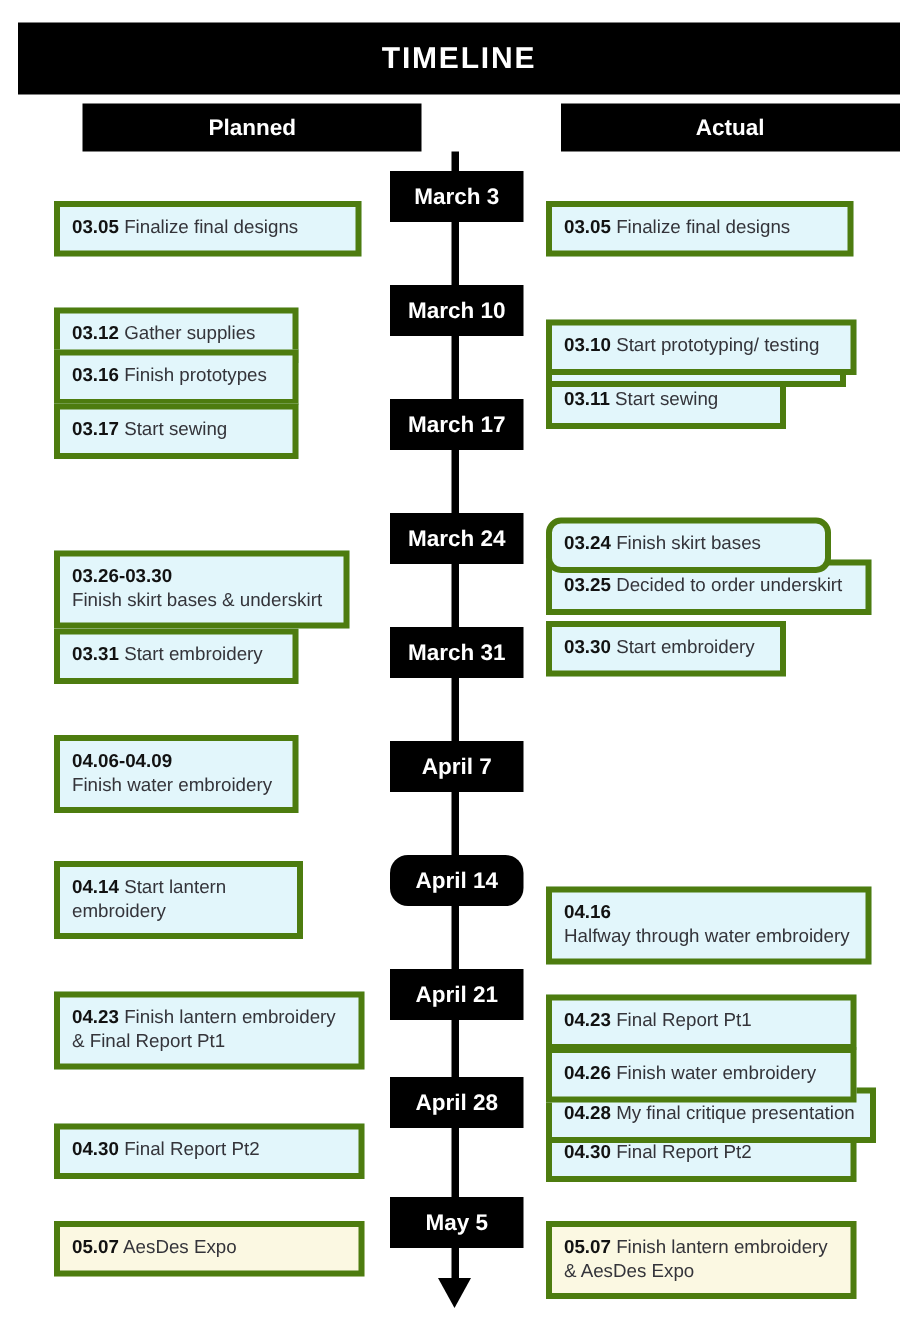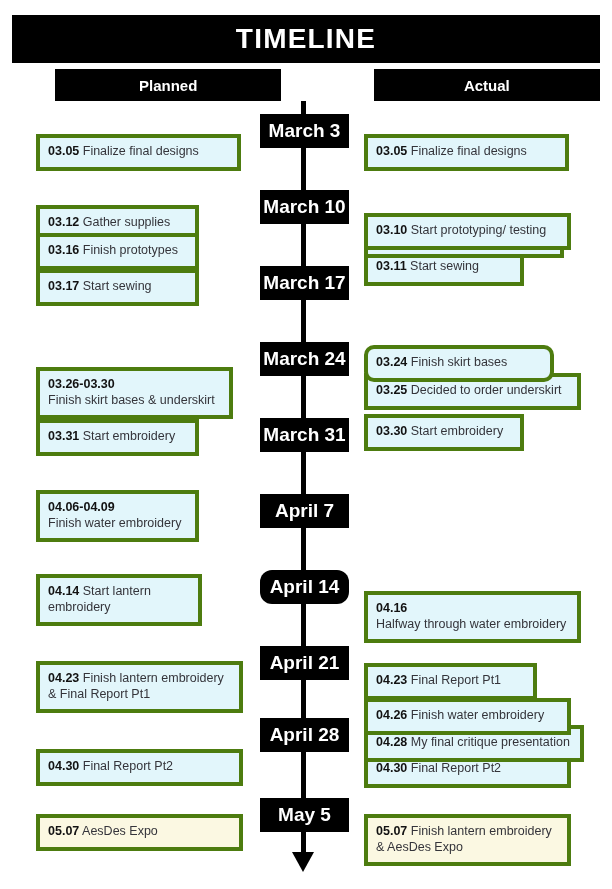--- a/index.html
+++ b/index.html
@@ -24,21 +24,21 @@
     width: 588px;
     height: 48px;
     background: #000000;
     color: #ffffff;
     display: flex;
     align-items: center;
     justify-content: center;
     box-sizing: border-box;
   }
   .title-bar-text {
-    font-size: 28px;
+    font-size: 20px;
     font-weight: bold;
     letter-spacing: 1.2px;
   }
 
   .col-header-bar {
     position: absolute;
     left: 12px;
     top: 69px;
     width: 588px;
     height: 32px;
@@ -84,21 +84,21 @@
   .date-marker {
     position: absolute;
     left: 260px;
     width: 89px;
     height: 34px;
     background: #000000;
     color: #ffffff;
     display: flex;
     align-items: center;
     justify-content: center;
-    font-size: 19px;
+    font-size: 15px;
     font-weight: bold;
     box-sizing: border-box;
   }
 
   
   .card {
     position: absolute;
     background: #e2f6fb;
     border: 4px solid #4d7c0f;
     box-sizing: border-box;
@@ -162,18 +162,18 @@
   </div>
 <div id="actual-root">
     <div class="card layer-low" style="top: 134px; left: 364px; width: 205px;"><span><span class="d">03.05</span><span class="txt"> Finalize final designs</span></span></div>
     <div class="card layer-top" style="top: 193px; left: 364px; width: 207px; margin-top: 20px;"><span><span class="d">03.10</span><span class="txt"> Start prototyping/ testing</span></span></div>
     <div class="card layer-mid" style="top: 221px; left: 364px; width: 200px;"><span><span class="d">03.10 - 03.12</span><span class="txt"> Gather supplies</span></span></div>
     <div class="card layer-low" style="top: 249px; left: 364px; width: 160px;"><span><span class="d">03.11</span><span class="txt"> Start sewing</span></span></div>
     <div class="card layer-top" style="top: 345px; left: 364px; width: 190px; border-radius: 10px;"><span><span class="d">03.24</span><span class="txt"> Finish skirt bases</span></span></div>
     <div class="card layer-mid" style="top: 373px; left: 364px; width: 217px;"><span><span class="d">03.25</span><span class="txt"> Decided to order underskirt</span></span></div>
     <div class="card layer-low" style="top: 414px; left: 364px; width: 160px;"><span><span class="d">03.30</span><span class="txt"> Start embroidery</span></span></div>
     <div class="card layer-low" style="top: 591px; left: 364px; width: 217px;"><span class="two-line"><span class="d">04.16</span><span class="txt">Halfway through water embroidery</span></span></div>
-    <div class="card layer-low" style="top: 663px; left: 364px; width: 173px;"><span><span class="d">04.23</span><span class="txt"> Final Report Pt1</span></span></div>
+    <div class="card layer-low" style="top: 663px; left: 364px; width: 207px;"><span><span class="d">04.23</span><span class="txt"> Final Report Pt1</span></span></div>
     <div class="card layer-top" style="top: 698px; left: 364px; width: 207px;"><span><span class="d">04.26</span><span class="txt"> Finish water embroidery</span></span></div>
     <div class="card layer-mid" style="top: 725px; left: 364px; width: 220px;"><span><span class="d">04.28</span><span class="txt"> My final critique presentation</span></span></div>
     <div class="card layer-low" style="top: 751px; left: 364px; width: 207px;"><span><span class="d">04.30</span><span class="txt"> Final Report Pt2</span></span></div>
     <div class="card cream layer-low" style="top: 814px; left: 364px; width: 207px;"><span><span class="d">05.07</span><span class="txt"> Finish lantern embroidery &amp; AesDes Expo</span></span></div>
   </div>
 
 </body></html>

